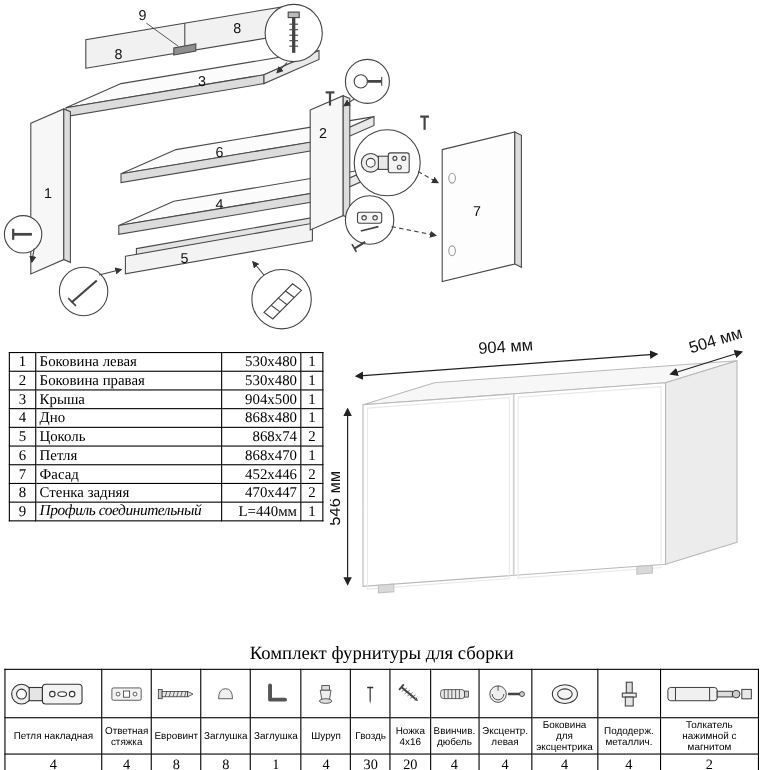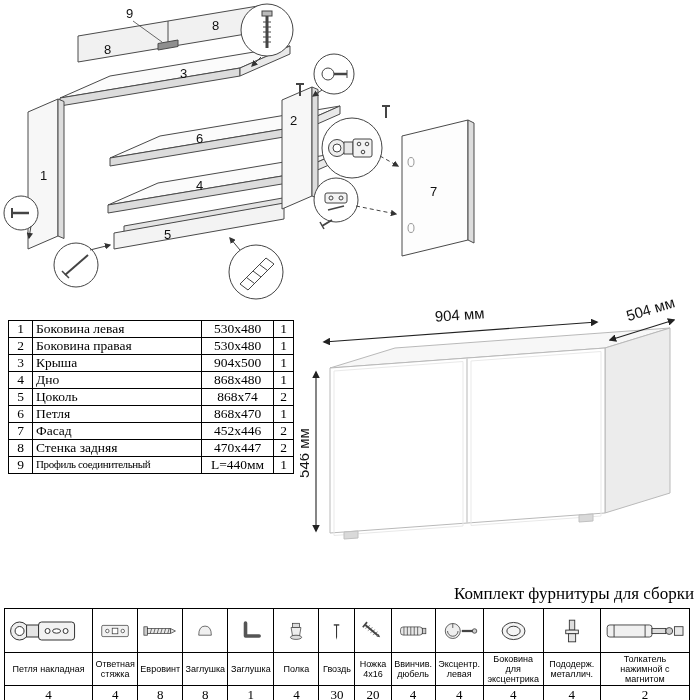--- a/index.html
+++ b/index.html
@@ -8,27 +8,27 @@
   .page { position:relative; width:694px; height:700px; background:#fff; overflow:hidden; }
 
   .exploded-svg { position:absolute; left:0; top:0; }
   .lbl text { font:13px "Liberation Sans", sans-serif; fill:#111; }
   .dim text { font:15px "Liberation Sans", sans-serif; fill:#111; }
 
   .parts-table { position:absolute; left:8px; top:320px; width:286px;
     border-collapse:collapse; font-family:"Liberation Serif", serif; font-size:13.5px; color:#000; }
   .parts-table td { border:1px solid #000; padding:0 3px; height:17px; line-height:1.05; white-space:nowrap; }
   .c-num { width:24px; text-align:center; }
-  .c-size { width:72px; text-align:center; }
+  .c-size { width:72px; text-align:right; }
   .c-qty { width:20px; text-align:center; }
-  .condensed { font-size:11px; letter-spacing:-0.4px; }
+  .condensed { font-size:14px; letter-spacing:-0.4px;font-style:italic; }
 
   .cabinet-svg { position:absolute; left:300px; top:290px; }
 
-  .hw-title { position:absolute; top:584px; left:0; width:100%; text-align:right;
+  .hw-title { position:absolute; top:584px; left:0; width:100%; text-align:center;
     font-family:"Liberation Serif", serif; font-size:17px; color:#000; }
   .hw-table { position:absolute; left:4px; top:608px; width:686px;
     border-collapse:collapse; table-layout:fixed; }
   .hw-table td { border:1px solid #000; text-align:center; vertical-align:middle; padding:1px; overflow:hidden; }
   .hw-icon-cell { height:44px; background:#fff; }
   .hw-icon { width:100%; height:40px; display:block; }
   .hw-name { font-size:9px; line-height:1.12; height:26px; font-family:"Liberation Sans", sans-serif; }
   .hw-qty { font-size:13px; height:18px; font-family:"Liberation Serif", serif; }
 </style>
 </head>
@@ -399,21 +399,21 @@
             <rect x="84" y="15" width="10" height="10" fill="#e8e8e8" stroke="#333"></rect>
           </svg>
         </td>
       </tr>
       <tr>
         <td class="hw-name">Петля накладная</td>
         <td class="hw-name">Ответная стяжка</td>
         <td class="hw-name">Евровинт</td>
         <td class="hw-name">Заглушка</td>
         <td class="hw-name">Заглушка</td>
-        <td class="hw-name">Полка</td>
+        <td class="hw-name">Шуруп</td>
         <td class="hw-name">Гвоздь</td>
         <td class="hw-name">Ножка 4x16</td>
         <td class="hw-name">Ввинчив. дюбель</td>
         <td class="hw-name">Эксцентр. левая</td>
         <td class="hw-name">Боковина для эксцентрика</td>
         <td class="hw-name">Пододерж. металлич.</td>
         <td class="hw-name">Толкатель нажимной с магнитом</td>
       </tr>
       <tr>
         <td class="hw-qty">4</td>

